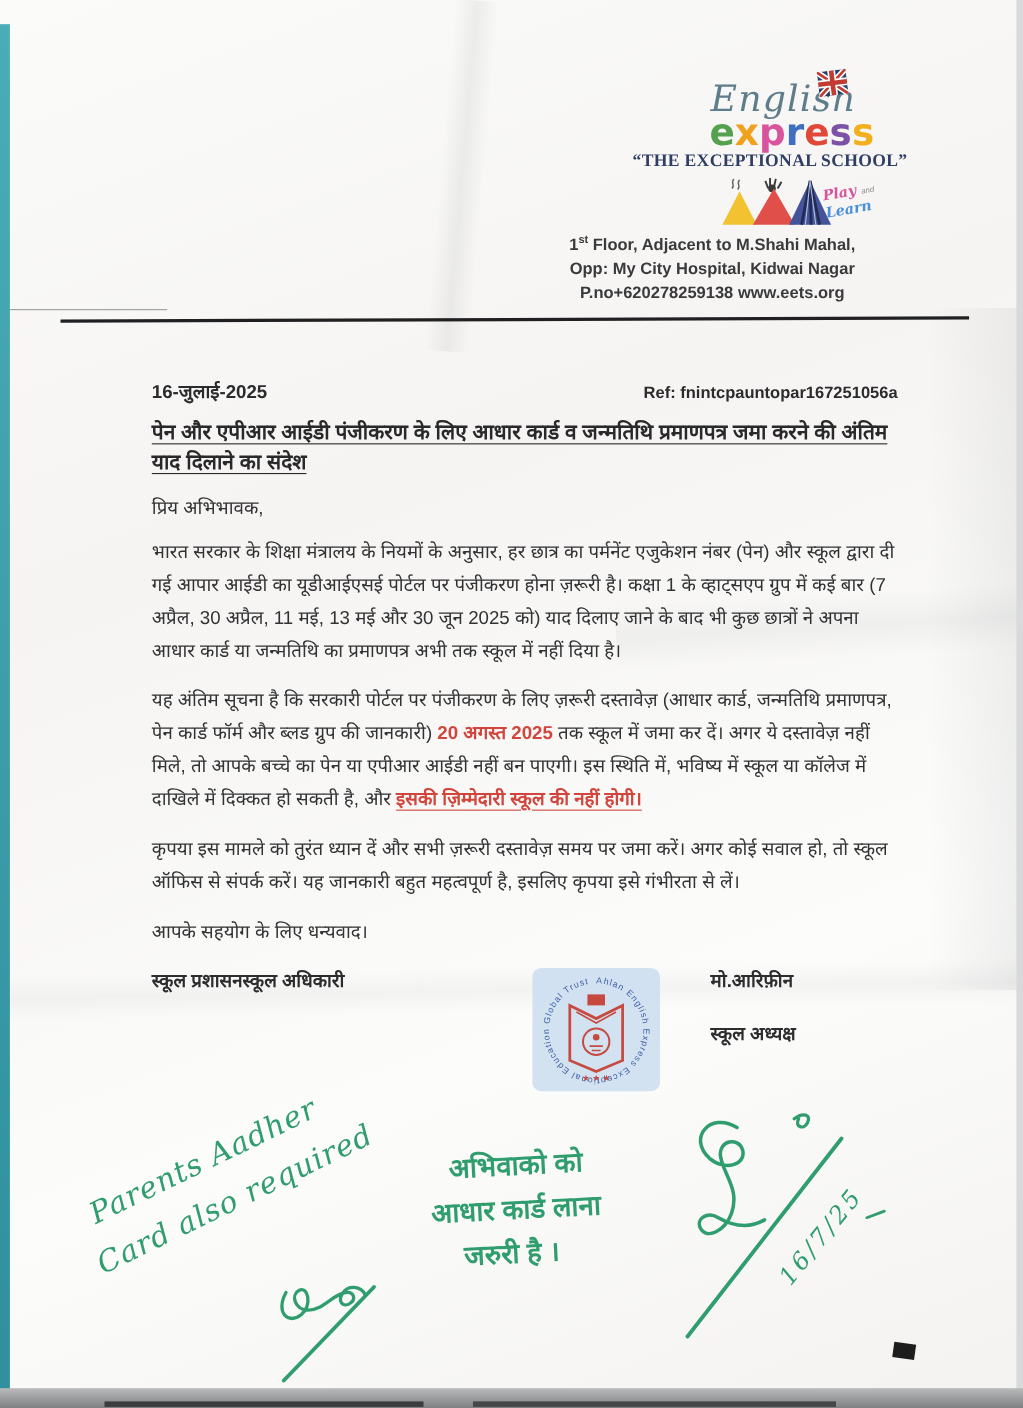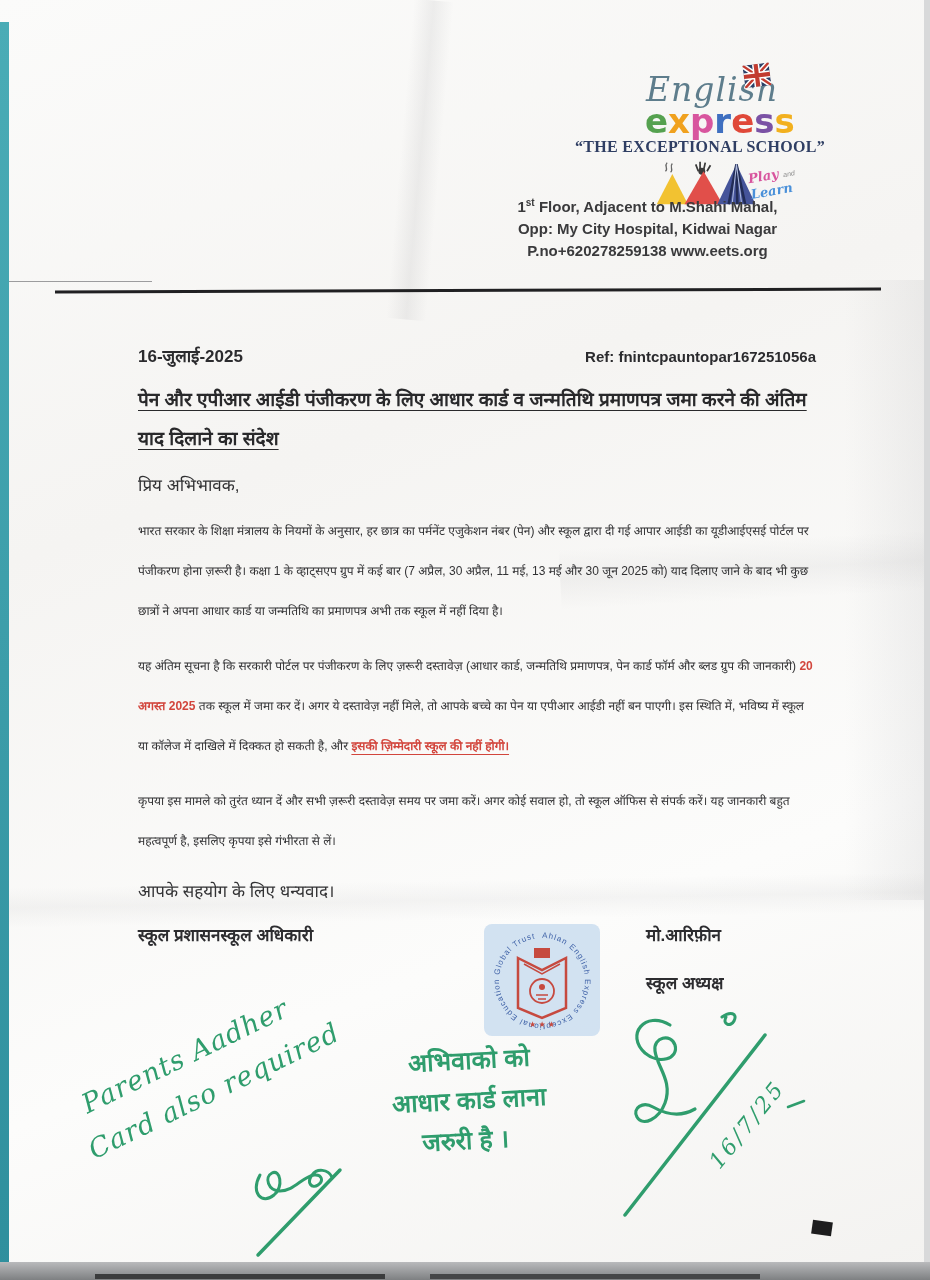--- a/index.html
+++ b/index.html
@@ -30,35 +30,35 @@
   .flag{position:absolute;left:739px;top:60px;}
   .brand-express{position:absolute;left:645px;top:103px;width:132px;text-align:center;
              font-size:34px;font-weight:bold;font-family:"DejaVu Sans",sans-serif;line-height:36px;}
   .tagline{position:absolute;left:575px;top:138px;width:250px;text-align:center;
            font-family:"Liberation Serif",serif;font-weight:bold;font-size:16px;color:#2f3e63;letter-spacing:.3px;}
   .mountains{position:absolute;left:655px;top:160px;}
   .playlearn{position:absolute;left:749px;top:166px;width:60px;transform:rotate(-10deg);line-height:13px;}
   .playlearn .play{color:#d8559e;font-style:italic;font-weight:bold;font-size:13px;font-family:"DejaVu Serif",serif;}
   .playlearn .and{color:#8a8a8a;font-size:7px;font-style:italic;}
   .playlearn .learn{color:#4a90d9;font-style:italic;font-weight:bold;font-size:13px;font-family:"DejaVu Serif",serif;}
-  .address{position:absolute;left:495px;top:192px;width:305px;text-align:center;
+  .address{position:absolute;left:495px;top:208px;width:305px;text-align:center;
            font-size:15px;font-weight:bold;color:#3a3a3c;line-height:22px;}
   .address sup{font-size:10px;}
   .rule{position:absolute;left:55px;top:289px;width:826px;height:3px;background:#202022;transform:rotate(-.2deg);}
   .rule-faint{position:absolute;left:0;top:281px;width:152px;height:1px;background:#9c9c9e;}
 
   
   .letter{position:absolute;left:138px;top:303px;width:678px;color:#323234;}
   .meta-row{display:flex;justify-content:space-between;align-items:baseline;}
   .date{font-size:17px;font-weight:bold;color:#2b2b2e;margin-top:41px;}
   .ref{font-size:15px;font-weight:bold;color:#2b2b2e;}
-  .subject{margin-top:13px;font-size:19px;line-height:39px;font-weight:bold;color:#29292b;
+  .subject{margin-top:13px;font-size:19px;line-height:27px;font-weight:bold;color:#29292b;
            text-decoration:underline;text-underline-offset:4px;}
   .salutation{margin-top:15px;font-size:17px;}
-  .para{margin-top:15px;font-size:12px;line-height:40px;}
+  .para{margin-top:15px;font-size:17px;line-height:30px;}
   .red{font-weight:bold;margin-top:13px;}
   .red.u{text-decoration:underline;text-underline-offset:4px;}
   .thanks{margin-top:18px;font-size:17px;}
 
   
   .sig-row{margin-top:21px;display:flex;justify-content:space-between;align-items:flex-start;gap:36px;}
   .sig-col-left{width:300px;}
   .sig-col-right{width:170px;}
   .sig-title{font-size:17px;font-weight:bold;color:#2d2d30;}
   .sig-name{margin-top:25px;font-size:17px;font-weight:bold;color:#2d2d30;}

